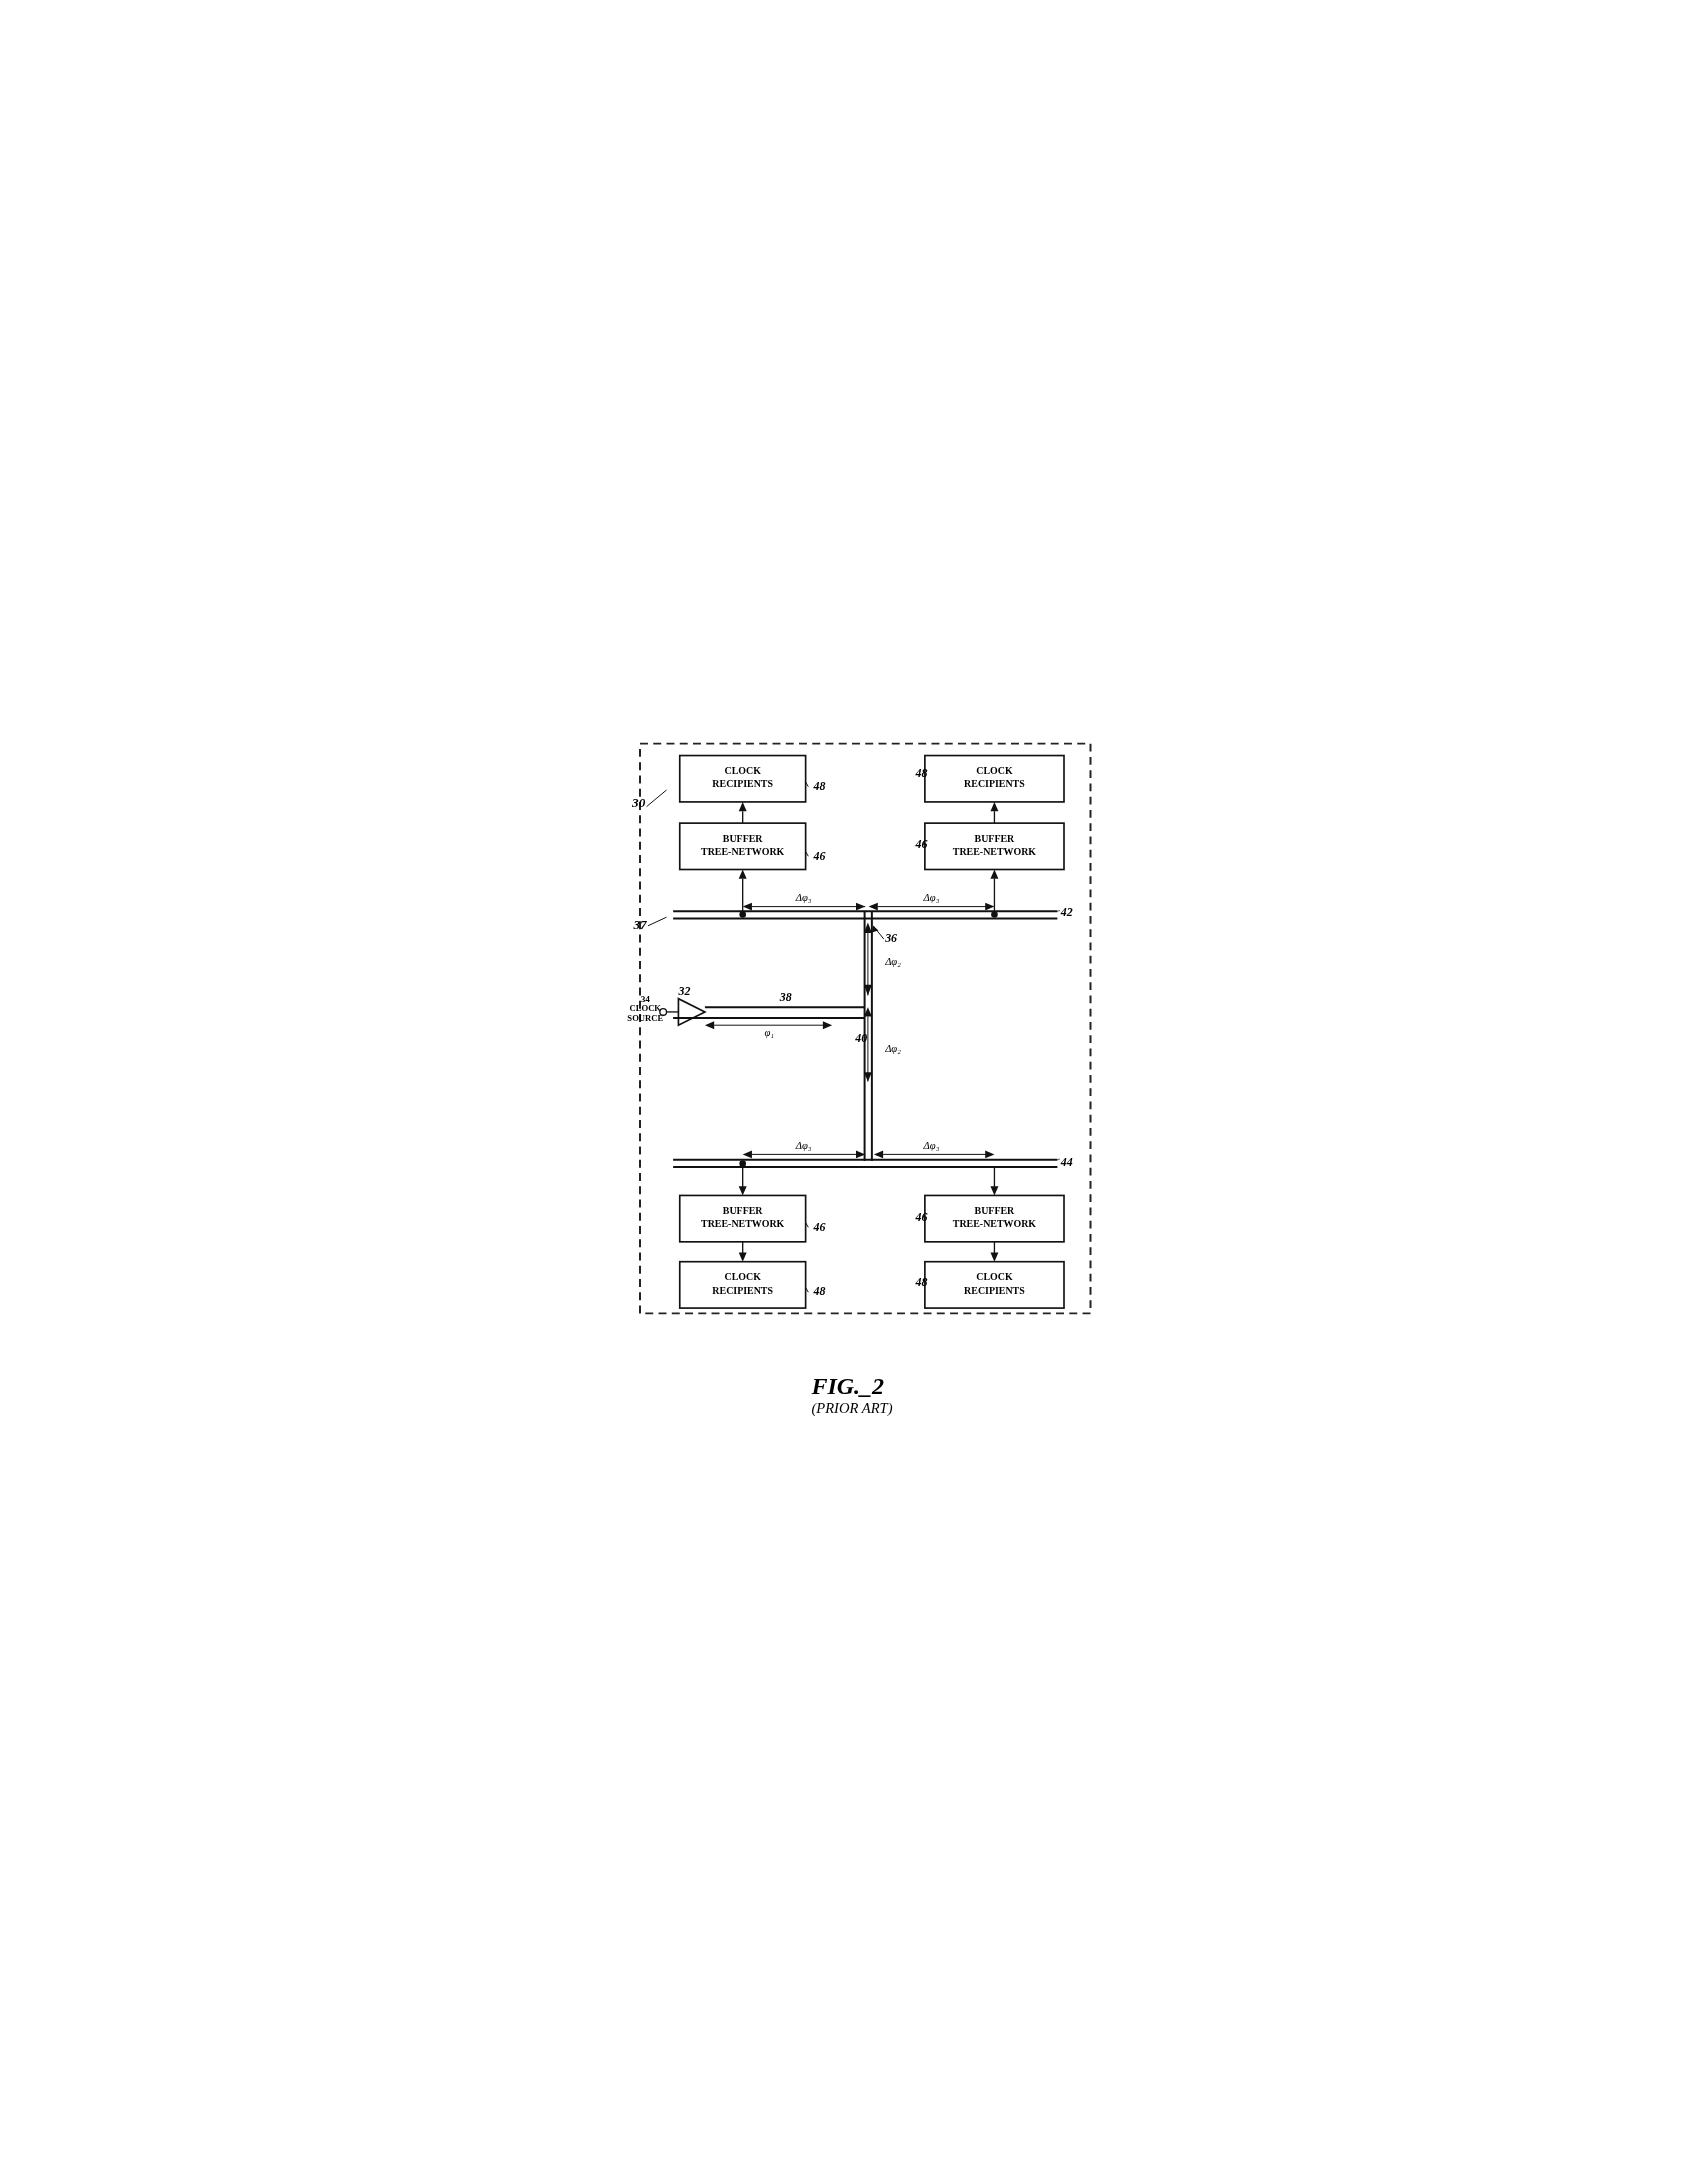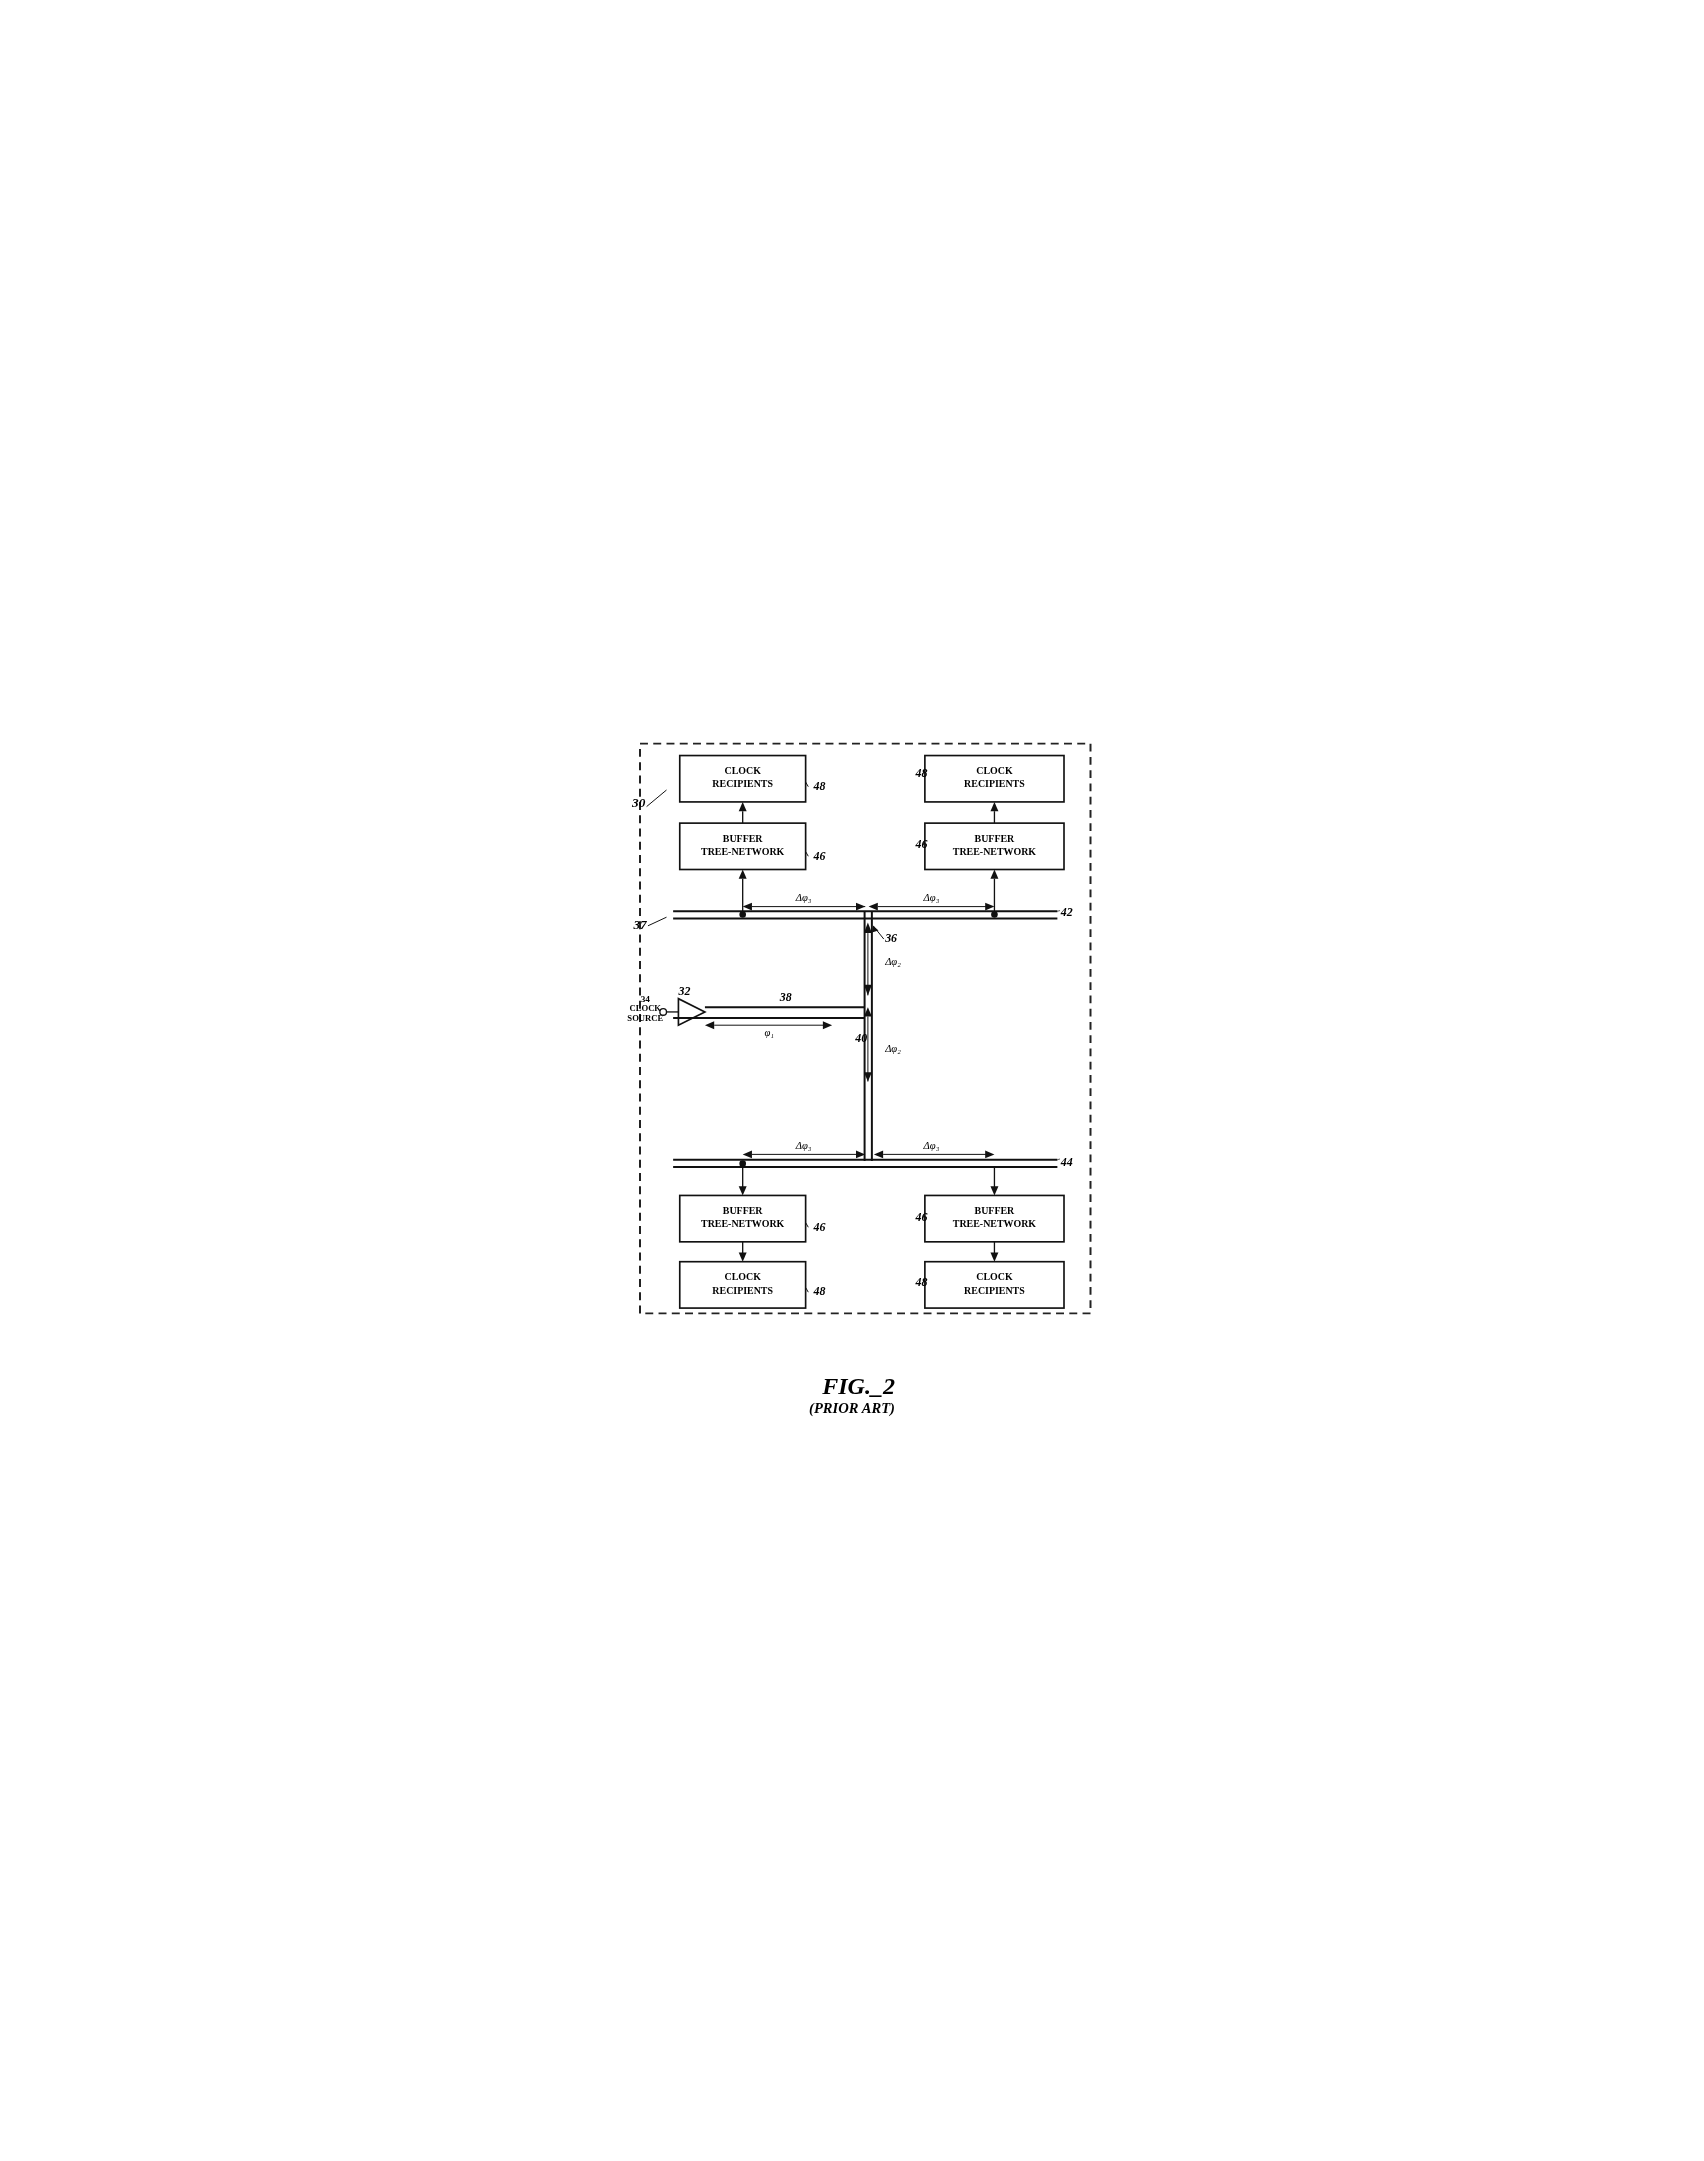--- a/index.html
+++ b/index.html
@@ -15,32 +15,32 @@
     .page {
       width: 517px;
       background: #fff;
       padding: 20px 13.3px 26.5px 13.3px;
       display: flex;
       flex-direction: column;
       align-items: center;
     }
     
     .fig-caption {
-      text-align: right;
+      text-align: left;
       margin-top: 0;
     }
     .fig-caption .fig-num {
       font-size: 24px;
       font-weight: bold;
       font-style: italic;
     }
     .fig-caption .fig-sub {
       font-size: 14.6px;
       font-style: italic;
-      font-weight: bold;
+      font-weight: normal;
     }
 
     
     svg {
       display: block;
     }
   </style>
 </head>
 <body>
 

